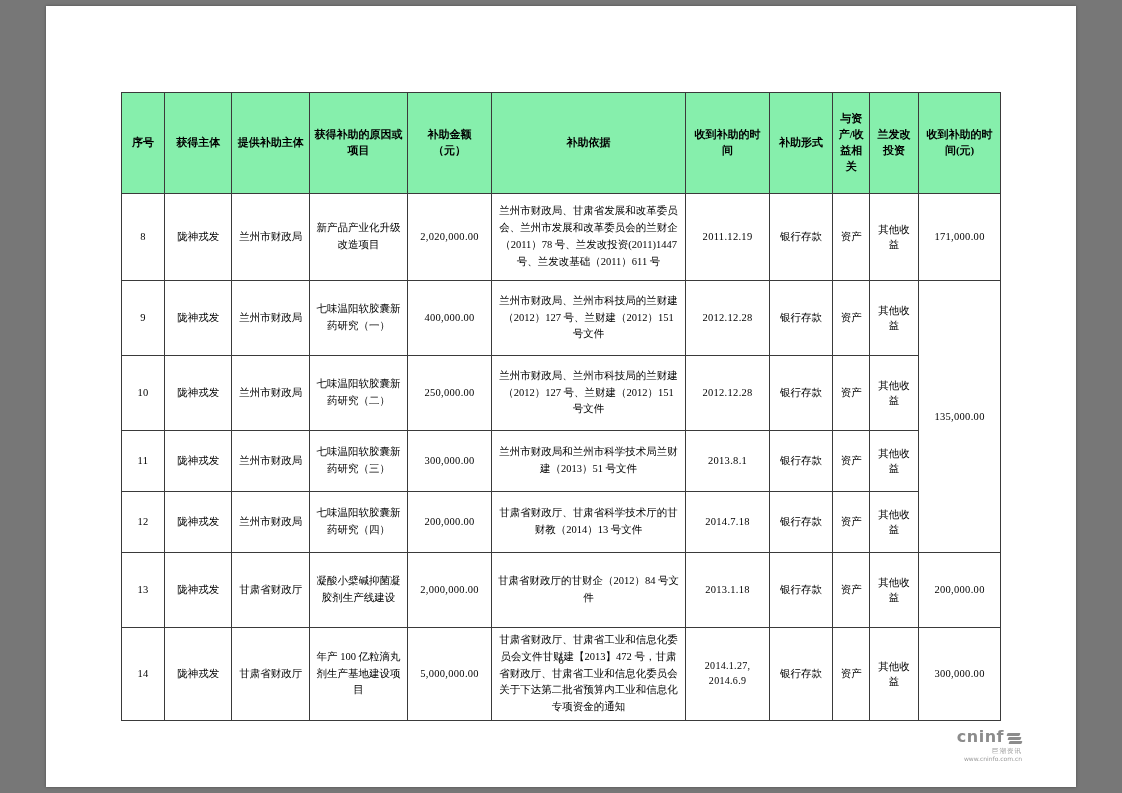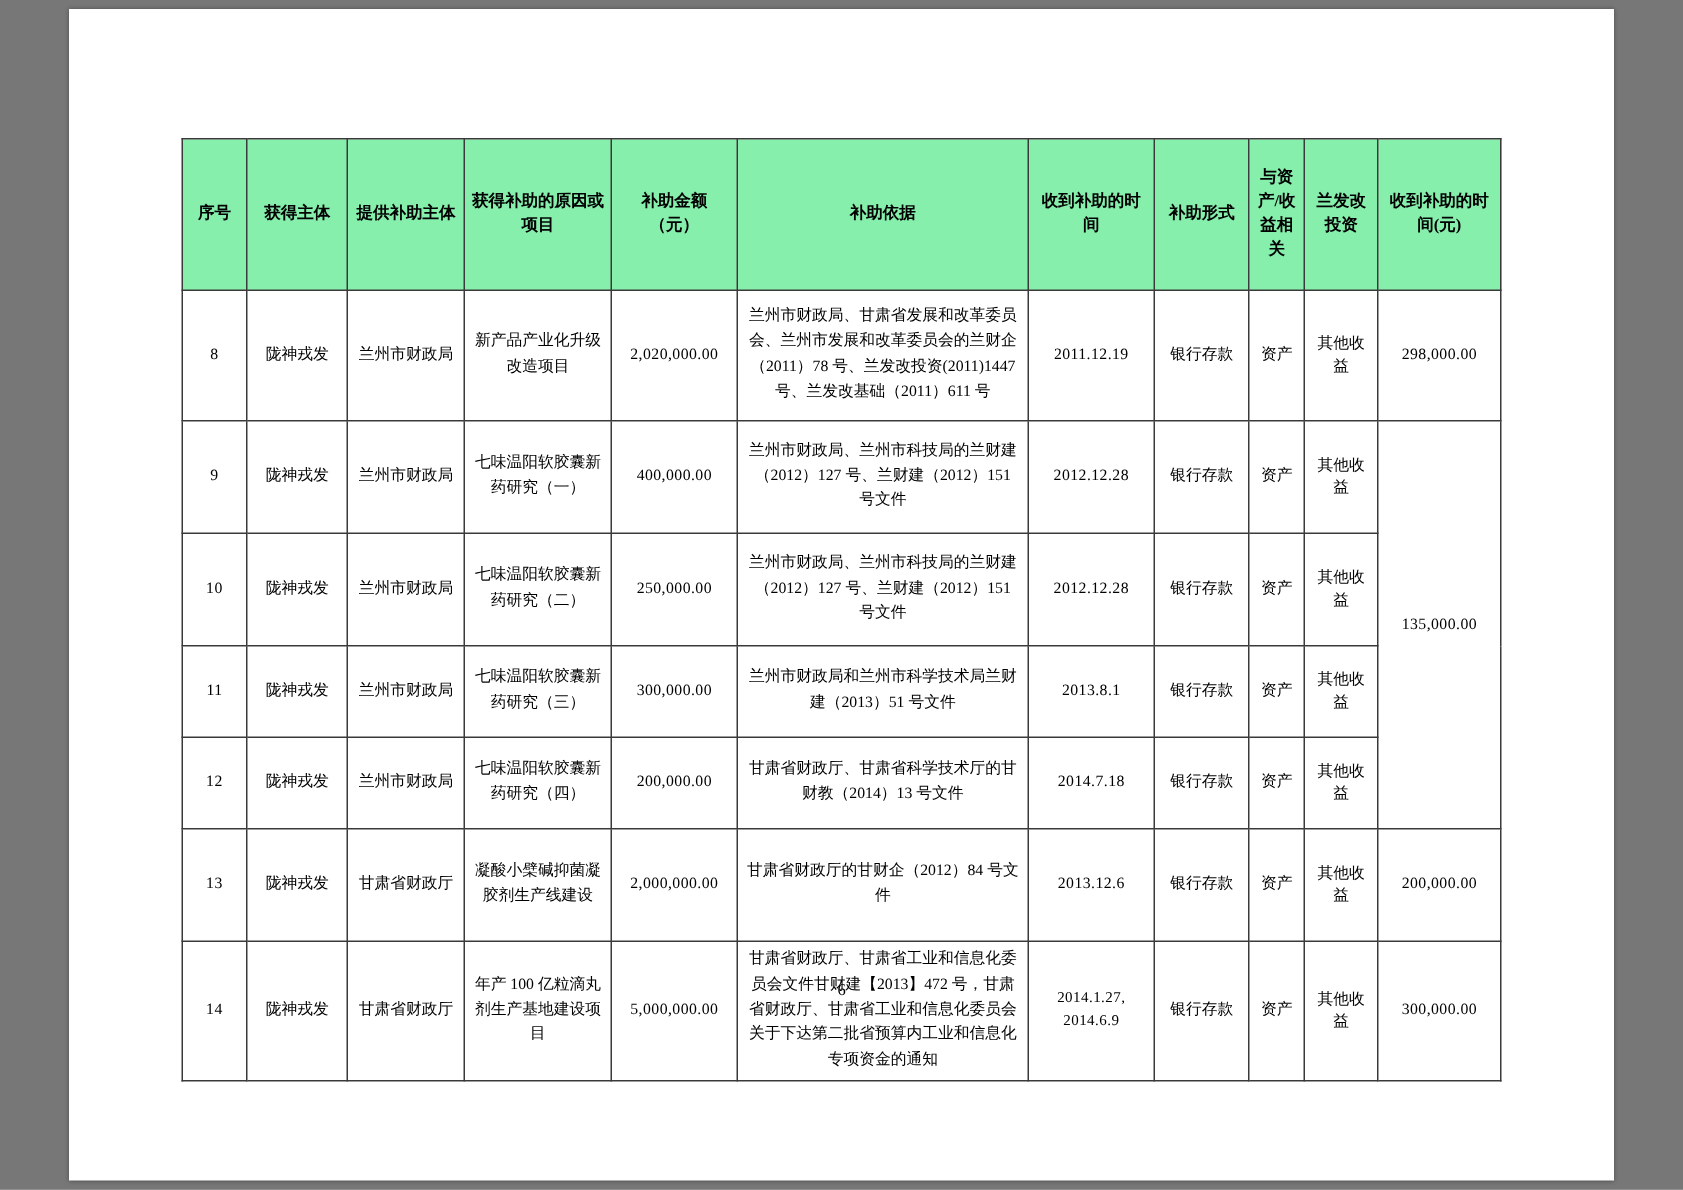--- a/index.html
+++ b/index.html
@@ -168,21 +168,21 @@
             <td class="cell-num">8</td>
             <td>陇神戎发</td>
             <td>兰州市财政局</td>
             <td class="cell-reason">新产品产业化升级改造项目</td>
             <td class="cell-num">2,020,000.00</td>
             <td class="cell-basis">兰州市财政局、甘肃省发展和改革委员会、兰州市发展和改革委员会的兰财企（2011）78 号、兰发改投资(2011)1447号、兰发改基础（2011）611 号</td>
             <td class="cell-num">2011.12.19</td>
             <td>银行存款</td>
             <td>资产</td>
             <td>其他收益</td>
-            <td class="cell-num">298,000.00</td>
+            <td class="cell-num">171,000.00</td>
           </tr>
           <tr class="row-mid">
             <td class="cell-num">9</td>
             <td>陇神戎发</td>
             <td>兰州市财政局</td>
             <td class="cell-reason">七味温阳软胶囊新药研究（一）</td>
             <td class="cell-num">400,000.00</td>
             <td class="cell-basis">兰州市财政局、兰州市科技局的兰财建（2012）127 号、兰财建（2012）151 号文件</td>
             <td class="cell-num">2012.12.28</td>
             <td>银行存款</td>
@@ -226,21 +226,21 @@
             <td>资产</td>
             <td>其他收益</td>
           </tr>
           <tr class="row-mid">
             <td class="cell-num">13</td>
             <td>陇神戎发</td>
             <td>甘肃省财政厅</td>
             <td class="cell-reason">凝酸小檗碱抑菌凝胶剂生产线建设</td>
             <td class="cell-num">2,000,000.00</td>
             <td class="cell-basis">甘肃省财政厅的甘财企（2012）84 号文件</td>
-            <td class="cell-num">2013.12.6</td>
+            <td class="cell-num">2013.1.18</td>
             <td>银行存款</td>
             <td>资产</td>
             <td>其他收益</td>
             <td class="cell-num">200,000.00</td>
           </tr>
           <tr class="row-tall">
             <td class="cell-num">14</td>
             <td>陇神戎发</td>
             <td>甘肃省财政厅</td>
             <td class="cell-reason">年产 100 亿粒滴丸剂生产基地建设项目</td>
@@ -252,14 +252,28 @@
             <td>资产</td>
             <td>其他收益</td>
             <td class="cell-num">300,000.00</td>
           </tr>
         </tbody>
       </table>
     </div>
 
     <div class="page-number">6</div>
 
+    <div class="logo">
+      <div class="logo-main">
+        <span class="logo-text">cninf</span>
+        <span class="logo-mark">
+          <span></span>
+            <span></span>
+            <span></span>
+        </span>
+      </div>
+      <div class="logo-sub">
+        <div class="cn">巨潮资讯</div>
+        <div>www.cninfo.com.cn</div>
+      </div>
+    </div>
   </div>
 </div>
 
 </body></html>

